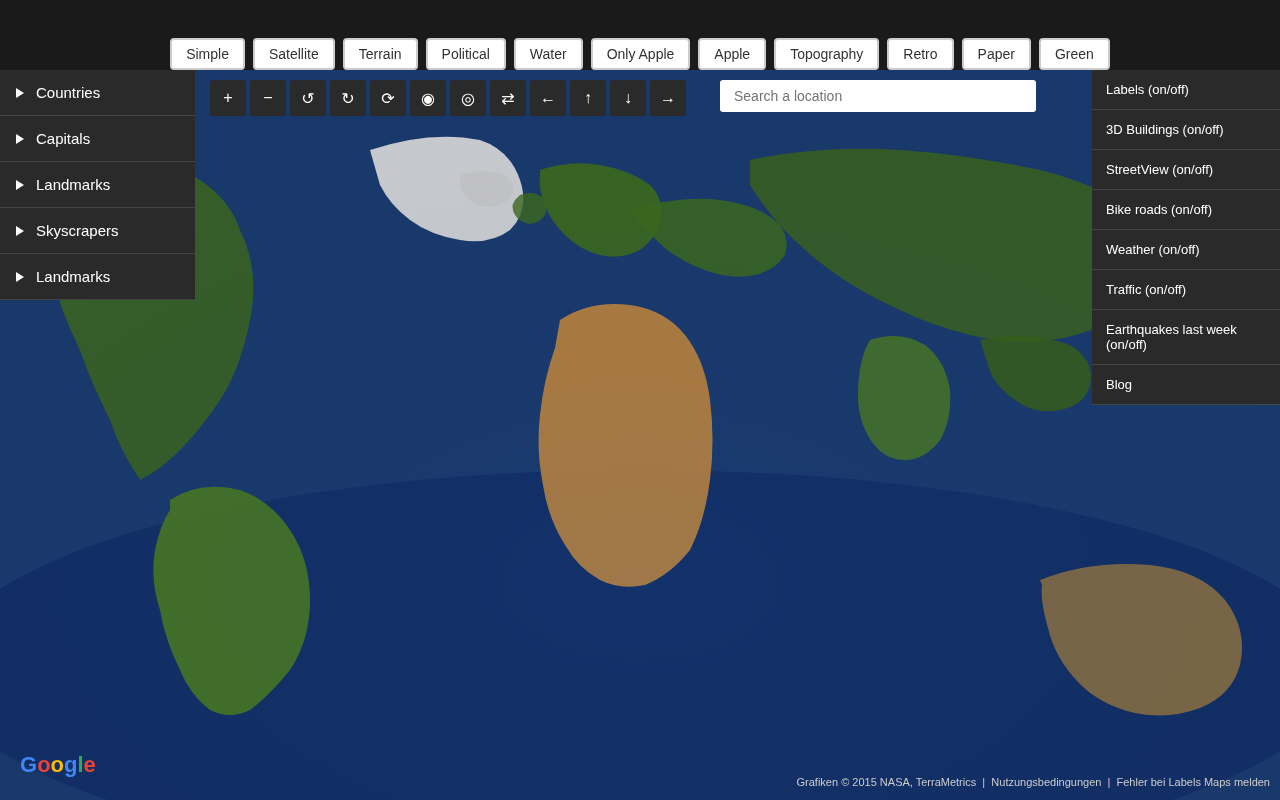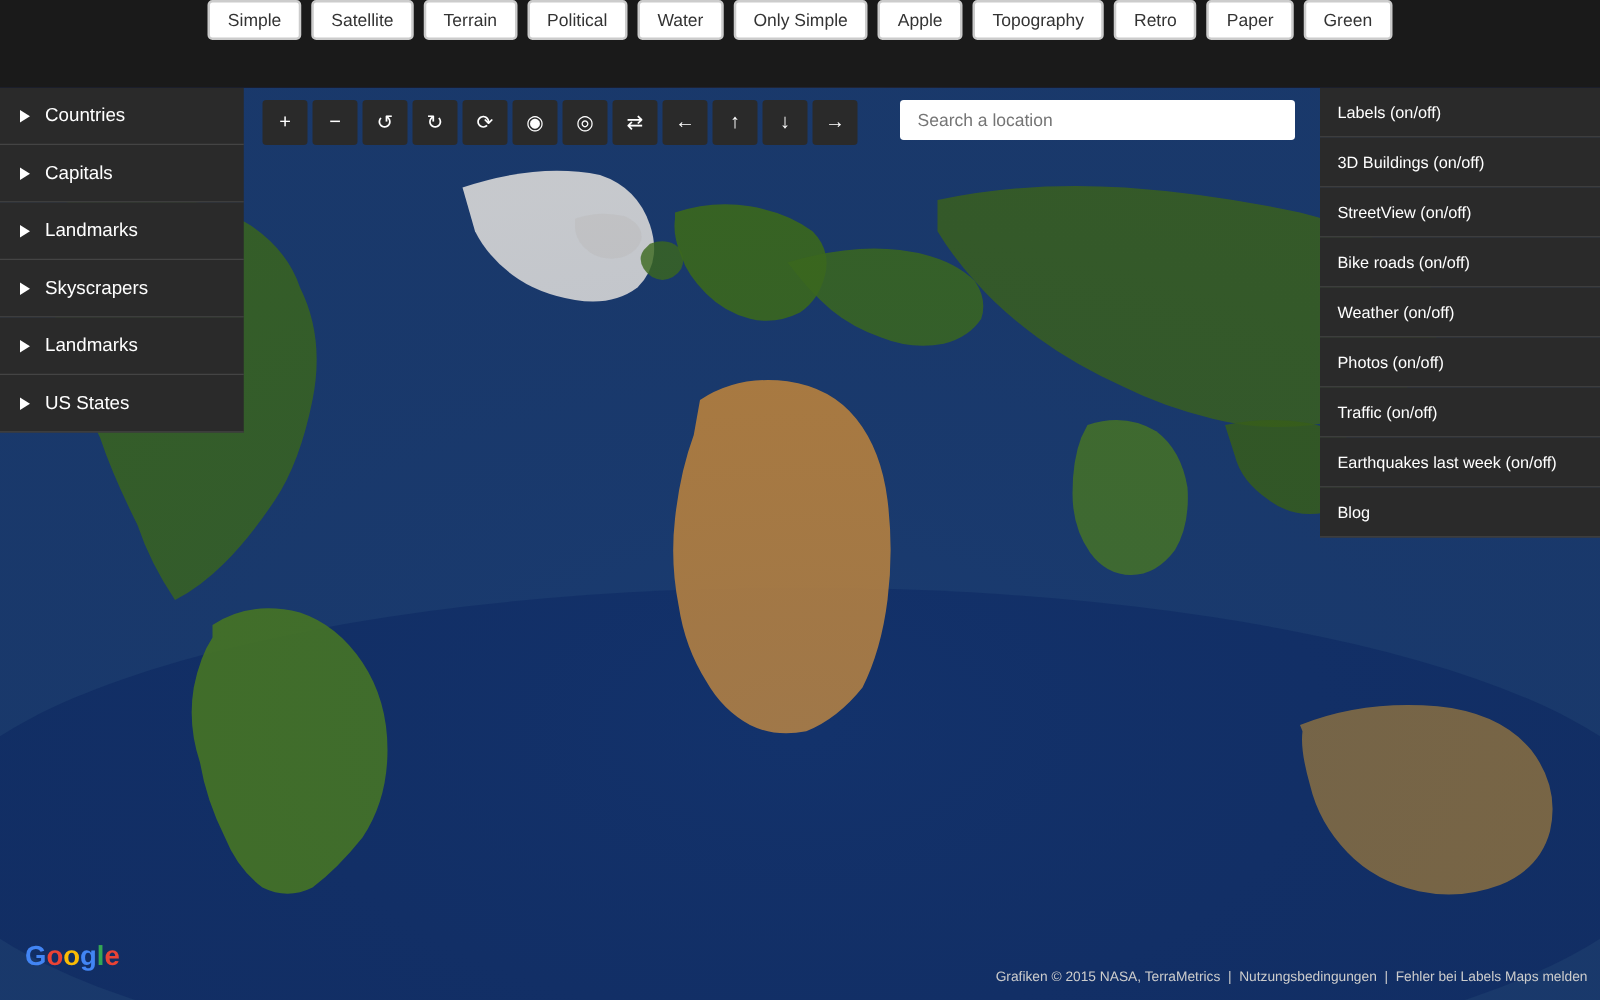--- a/index.html
+++ b/index.html
@@ -5,21 +5,21 @@
     * { margin: 0; padding: 0; box-sizing: border-box; }
     body { width: 1280px; height: 800px; overflow: hidden; font-family: Arial, sans-serif; background: #1a1a2e; }
 
     
     #top-bar {
       position: absolute;
       top: 0; left: 0; right: 0;
       height: 70px;
       background: #1a1a1a;
       display: flex;
-      align-items: flex-start;
+      align-items: flex-end;
       justify-content: center;
       gap: 8px;
       z-index: 100;
     }
     .map-style-btn {
       background: white;
       border: 2px solid #ccc;
       border-radius: 4px;
       padding: 6px 14px;
       font-size: 14px;
@@ -131,21 +131,21 @@
       font-size: 14px;
       outline: none;
       background: white;
       color: #333;
     }
 
     
     #right-sidebar {
       position: absolute;
       top: 0; right: 0;
-      width: 224px;
+      width: 188px;
       z-index: 50;
       border-radius: 17px;
     }
     .right-item {
       background: #2a2a2a;
       color: white;
       padding: 12px 14px;
       border-bottom: 1px solid #444;
       font-size: 13px;
       cursor: pointer;
@@ -181,21 +181,21 @@
   </style>
 </head>
 <body>
 
 <div id="top-bar">
 <button class="map-style-btn">Simple</button>
     <button class="map-style-btn">Satellite</button>
     <button class="map-style-btn">Terrain</button>
     <button class="map-style-btn">Political</button>
     <button class="map-style-btn">Water</button>
-    <button class="map-style-btn">Only Simple</button>
+    <button class="map-style-btn">Only Apple</button>
     <button class="map-style-btn">Apple</button>
     <button class="map-style-btn">Topography</button>
     <button class="map-style-btn">Retro</button>
     <button class="map-style-btn">Paper</button>
     <button class="map-style-btn">Green</button>
   </div>
 
 <div id="map-area">
   <div id="map-bg"></div>
 
@@ -251,24 +251,20 @@
         <span class="sidebar-arrow"></span>
         <span>Landmarks</span>
       </div>
       <div class="sidebar-item">
         <span class="sidebar-arrow"></span>
         <span>Skyscrapers</span>
       </div>
       <div class="sidebar-item">
         <span class="sidebar-arrow"></span>
         <span>Landmarks</span>
-      </div>
-      <div class="sidebar-item">
-        <span class="sidebar-arrow"></span>
-        <span>US States</span>
       </div>
     </div>
 
   <div id="toolbar">
   <button class="tool-btn">+</button>
       <button class="tool-btn">−</button>
       <button class="tool-btn">↺</button>
       <button class="tool-btn">↻</button>
       <button class="tool-btn">⟳</button>
       <button class="tool-btn">◉</button>
@@ -283,21 +279,20 @@
   <div id="search-bar">
     <input type="text" id="search-input" placeholder="Search a location" style="">
   </div>
 
   <div id="right-sidebar">
   <div class="right-item">Labels (on/off)</div>
       <div class="right-item">3D Buildings (on/off)</div>
       <div class="right-item">StreetView (on/off)</div>
       <div class="right-item">Bike roads (on/off)</div>
       <div class="right-item">Weather (on/off)</div>
-      <div class="right-item">Photos (on/off)</div>
       <div class="right-item">Traffic (on/off)</div>
       <div class="right-item">Earthquakes last week (on/off)</div>
       <div class="right-item">Blog</div>
     </div>
 
   <div id="google-logo">
     <span>G</span><span>o</span><span>o</span><span>g</span><span>l</span><span>e</span>
   </div>
 
   <div id="attribution">

